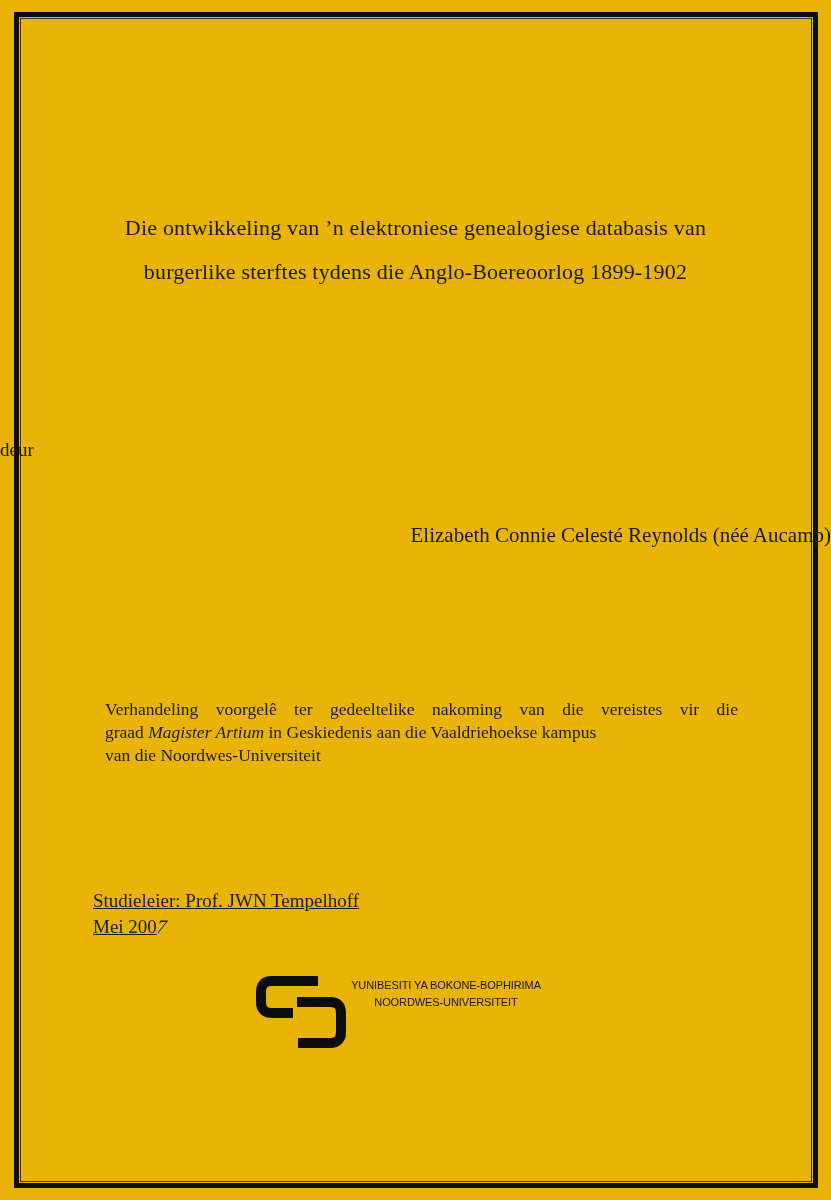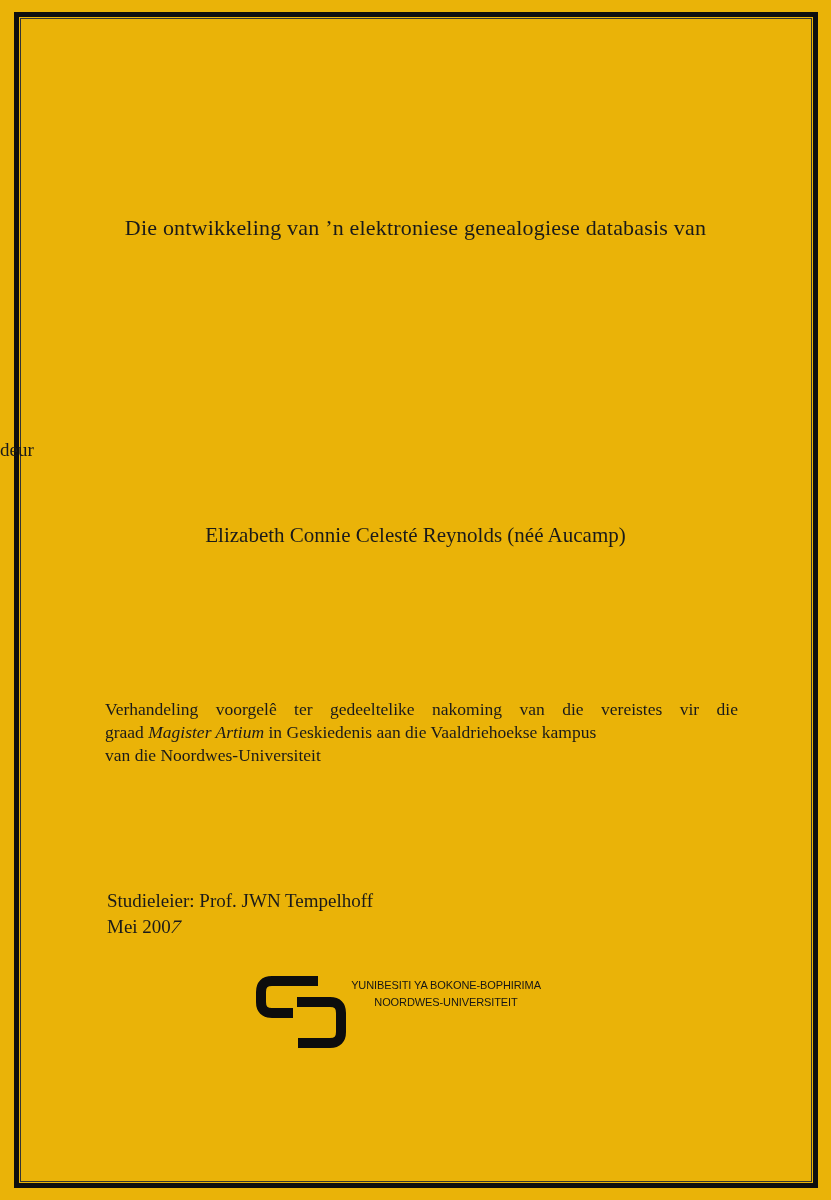--- a/index.html
+++ b/index.html
@@ -19,31 +19,31 @@
   .title{
     position:absolute;left:48px;right:48px;top:206px;
     text-align:center;font-size:22px;line-height:44px;letter-spacing:0.2px;
   }
   .byline{
     position:absolute;left:0;right:0;top:436px;
     text-align:left;font-size:19px;line-height:28px;
   }
   .author{
     position:absolute;left:0;right:0;top:520px;
-    text-align:center;font-size:21px;line-height:30px;
+    text-align:right;font-size:21px;line-height:30px;
   }
   .statement{
     position:absolute;left:105px;width:633px;top:662px;
     font-size:17.5px;line-height:23.2px;margin-top:36px;
   }
   .just{text-align:justify;text-align-last:justify;}
   .statement em{font-style:italic;}
   .supervisor{
-    position:absolute;left:107px;top:888px;
-    font-size:19px;line-height:26px;
+    position:absolute;left:93px;top:888px;
+    font-size:19px;line-height:26px;text-decoration:underline;
   }
   .digit7{display:inline-block;transform:skewX(-18deg);}
   .logo-mark{
     position:absolute;left:256px;top:976px;width:90px;height:76px;
   }
   .logo-mark svg{display:block;}
   .logo-text{
     position:absolute;left:316px;top:977px;width:260px;
     text-align:center;
     font-family:"Liberation Sans","DejaVu Sans",sans-serif;
@@ -56,20 +56,21 @@
 <body>
 
 <div class="page">
 
   <div class="frame">
     <div class="frame-inner"></div>
   </div>
 
   <div class="title">
     <div>Die ontwikkeling van ’n elektroniese genealogiese databasis van</div>
+    <div>burgerlike sterftes tydens die Anglo-Boereoorlog 1899-1902</div>
   </div>
 
   <div class="byline">deur</div>
 
   <div class="author">Elizabeth Connie Celesté Reynolds (néé Aucamp)</div>
 
   <div class="statement">
     <div class="just">Verhandeling voorgelê ter gedeeltelike nakoming van die vereistes vir die</div>
     <div><span>graad </span><em>Magister Artium</em><span> in Geskiedenis aan die Vaaldriehoekse kampus</span></div>
     <div>van die Noordwes-Universiteit</div>

